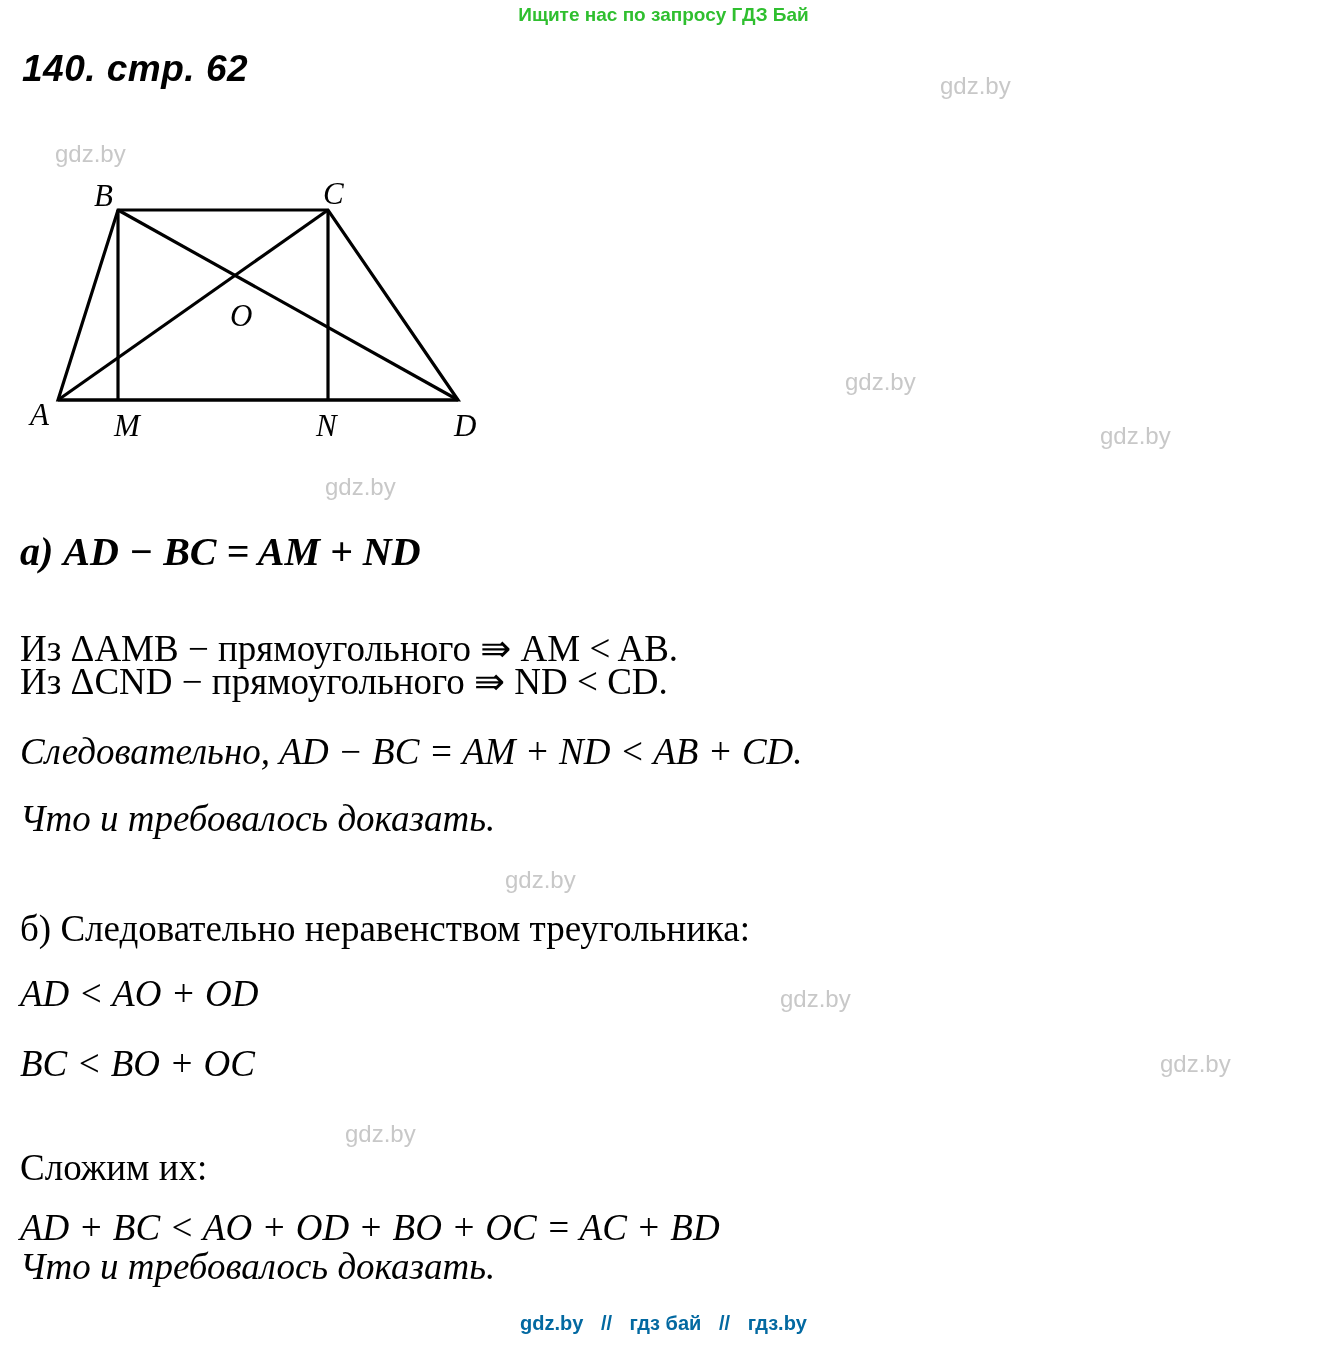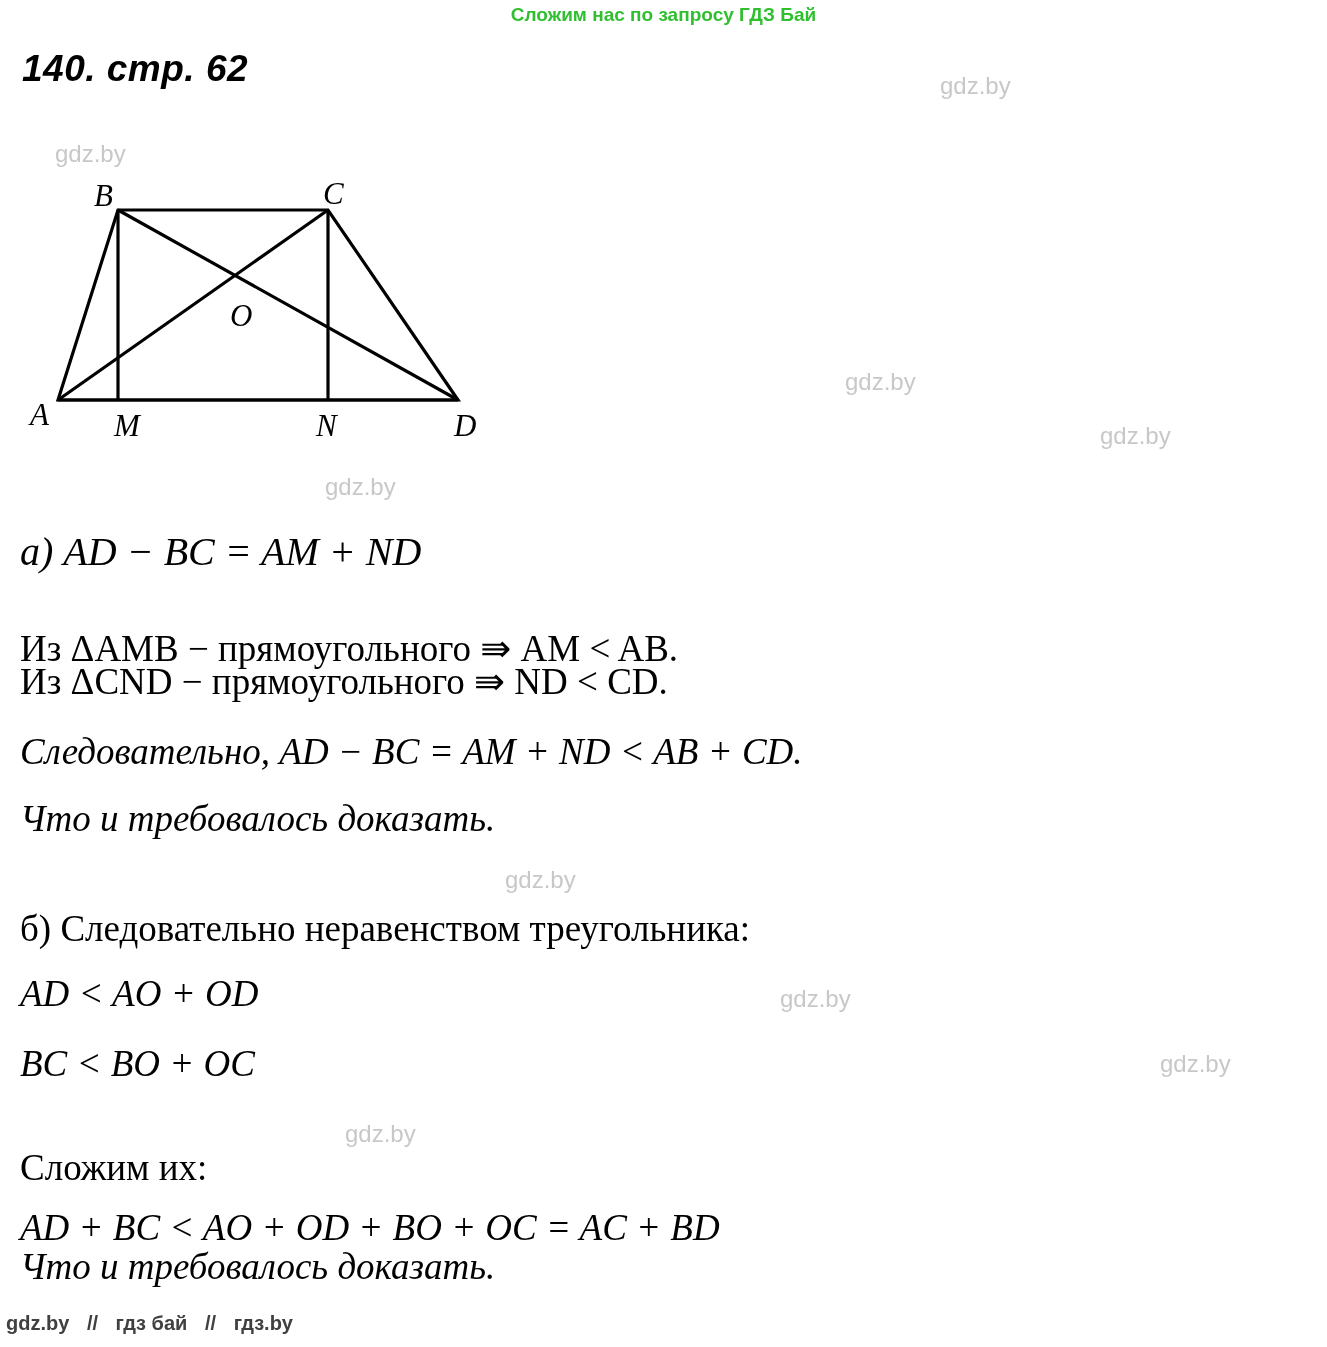--- a/index.html
+++ b/index.html
@@ -65,32 +65,32 @@
   }
   .mi { font-style: italic; }
   .ital-line {
     font-style: italic;
   }
   .bottom-links {
     position: absolute;
     bottom: 12px;
     left: 0;
     width: 100%;
-    text-align: left;
+    text-align: center;
     font-family: "Liberation Sans", sans-serif;
     font-size: 20px;
     font-weight: bold;
-    color: #404040;
+    color: #0369a1;
   }
   .bottom-links span { margin: 0 6px; }
 </style>
 </head>
 <body>
 
-<div class="top-banner">Сложим нас по запросу ГДЗ Бай</div>
+<div class="top-banner">Ищите нас по запросу ГДЗ Бай</div>
 
 <div class="wm" style="left:940px; top:72px;">gdz.by</div>
 <div class="wm" style="left:55px; top:140px;">gdz.by</div>
 <div class="wm" style="left:845px; top:368px;">gdz.by</div>
 <div class="wm" style="left:1100px; top:422px;">gdz.by</div>
 <div class="wm" style="left:325px; top:473px;">gdz.by</div>
 <div class="wm" style="left:505px; top:866px;">gdz.by</div>
 <div class="wm" style="left:780px; top:985px;">gdz.by</div>
 <div class="wm" style="left:1160px; top:1050px;">gdz.by</div>
 <div class="wm" style="left:345px; top:1120px;">gdz.by</div>
@@ -109,21 +109,21 @@
   </svg>
   <div class="fig-label" style="left:76px; top:18px;">B</div>
   <div class="fig-label" style="left:305px; top:16px;">C</div>
   <div class="fig-label" style="left:12px; top:237px;">A</div>
   <div class="fig-label" style="left:96px; top:248px;">M</div>
   <div class="fig-label" style="left:298px; top:248px;">N</div>
   <div class="fig-label" style="left:436px; top:248px;">D</div>
   <div class="fig-label" style="left:212px; top:138px;">O</div>
 </div>
 
-<div class="math mi" style="left:20px; top:528px; font-size:40px;">а)  AD − BC = AM + ND</div>
+<div class="math mi" style="left:20px; top:528px; font-size:40px;font-weight:bold;">а)  AD − BC = AM + ND</div>
 <div class="math" style="left:20px; top:595px;margin-top:32px;">Из ΔAMB − прямоугольного ⇛ AM &lt; AB.</div>
 <div class="math" style="left:20px; top:660px;">Из ΔCND − прямоугольного ⇛ ND &lt; CD.</div>
 <div class="math" style="left:20px; top:730px;font-style:italic;">Следовательно, AD − BC = AM + ND &lt; AB + CD.</div>
 <div class="math ital-line" style="left:20px; top:797px;">Что и требовалось доказать.</div>
 
 <div class="math" style="left:20px; top:907px;">б) Следовательно неравенством треугольника:</div>
 <div class="math mi" style="left:20px; top:972px;">AD &lt; AO + OD</div>
 <div class="math mi" style="left:20px; top:1042px;">BC &lt; BO + OC</div>
 <div class="math" style="left:20px; top:1110px;margin-top:36px;">Сложим их:</div>
 <div class="math mi" style="left:20px; top:1182px;margin-top:24px;">AD + BC &lt; AO + OD + BO + OC = AC + BD</div>

